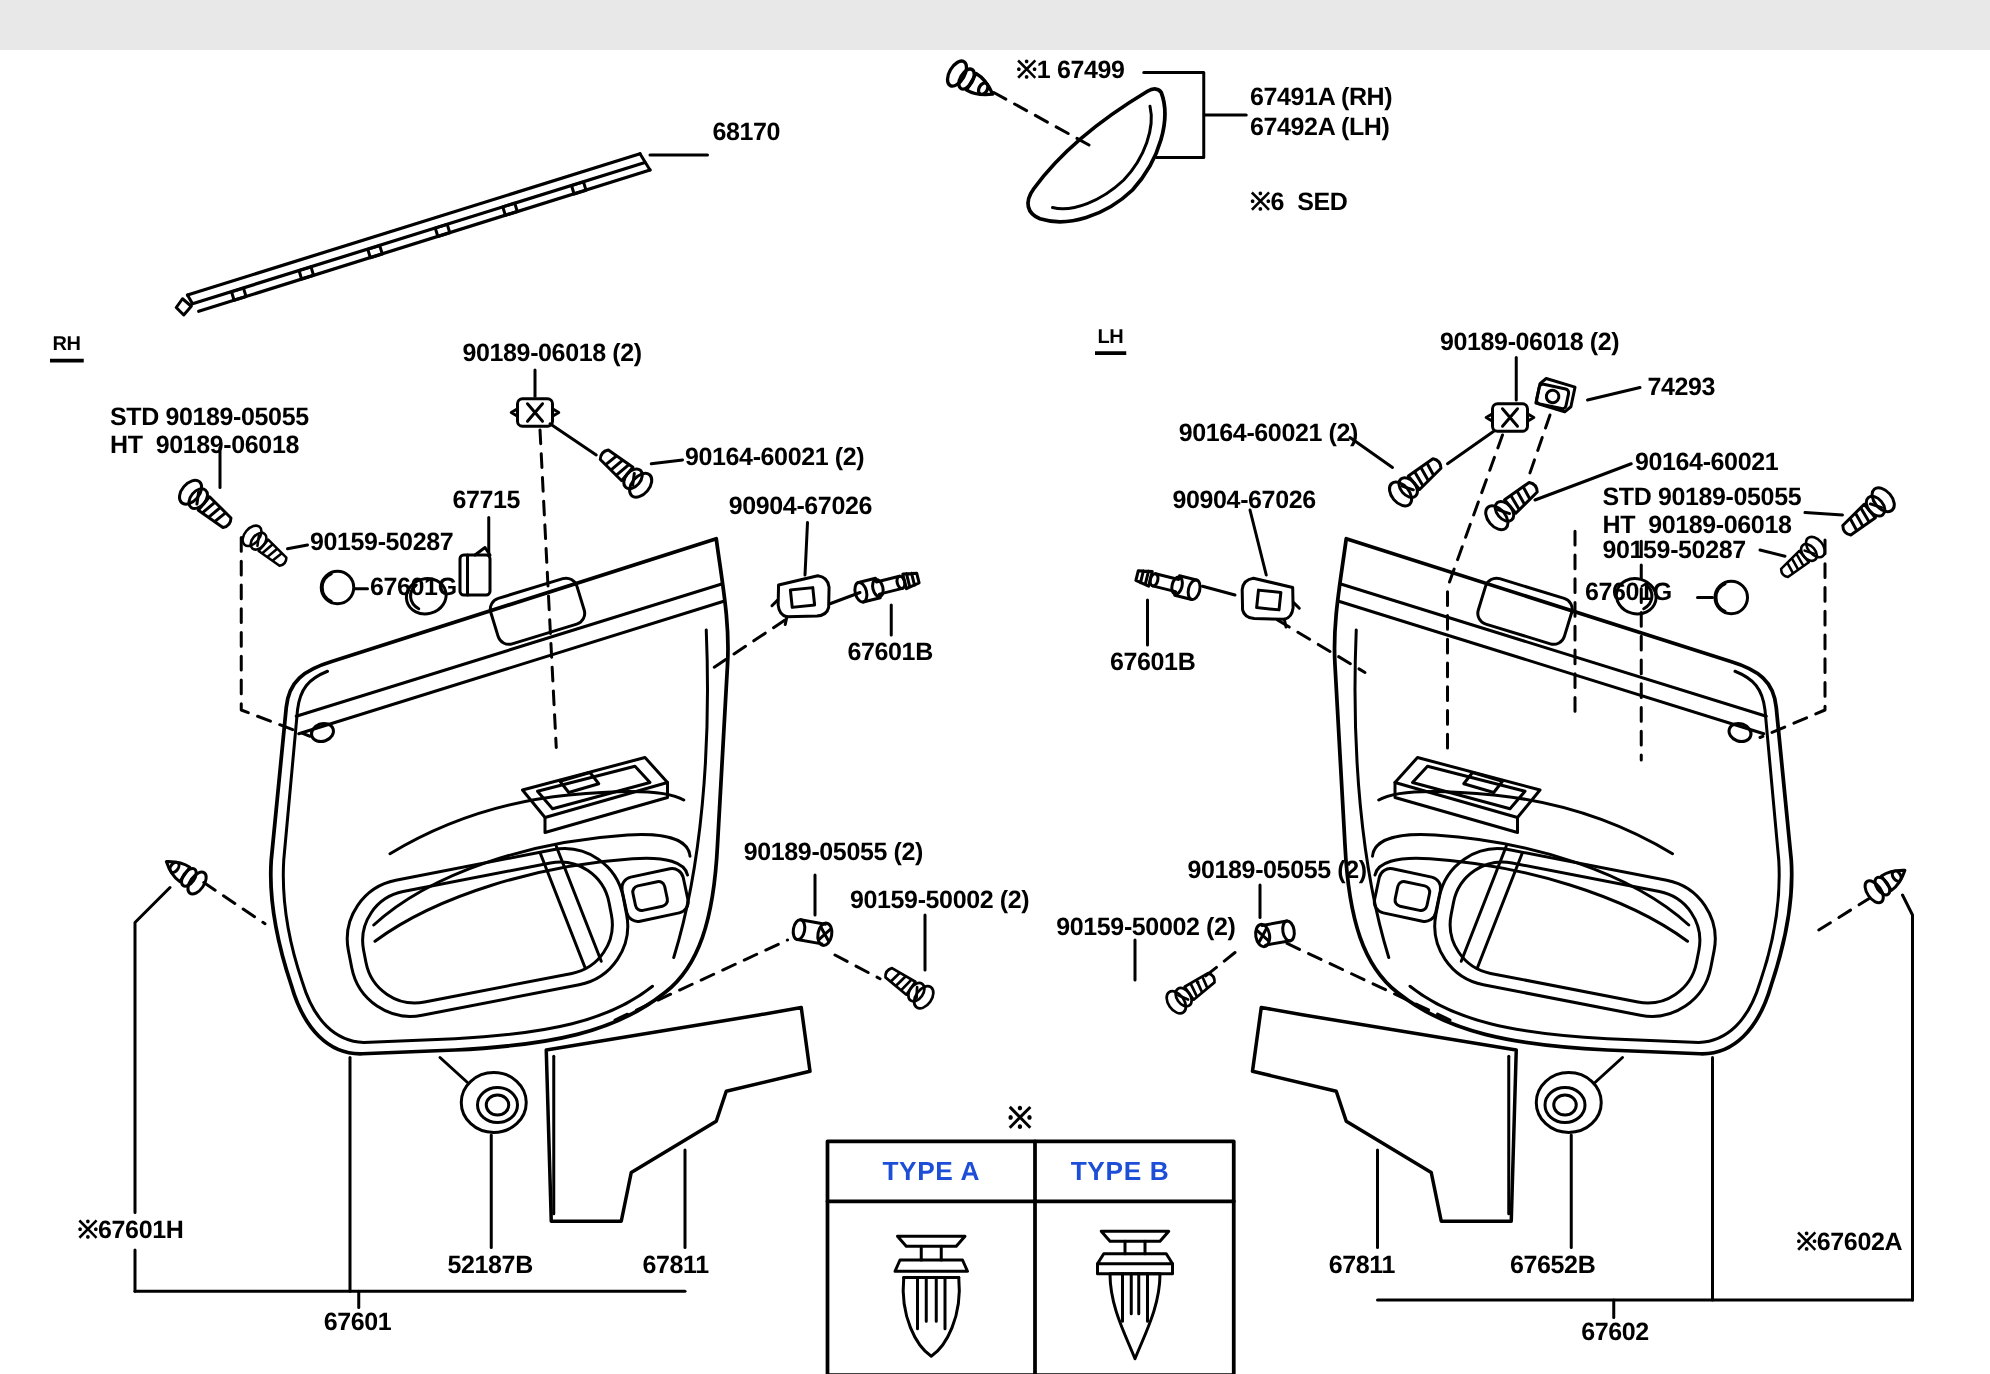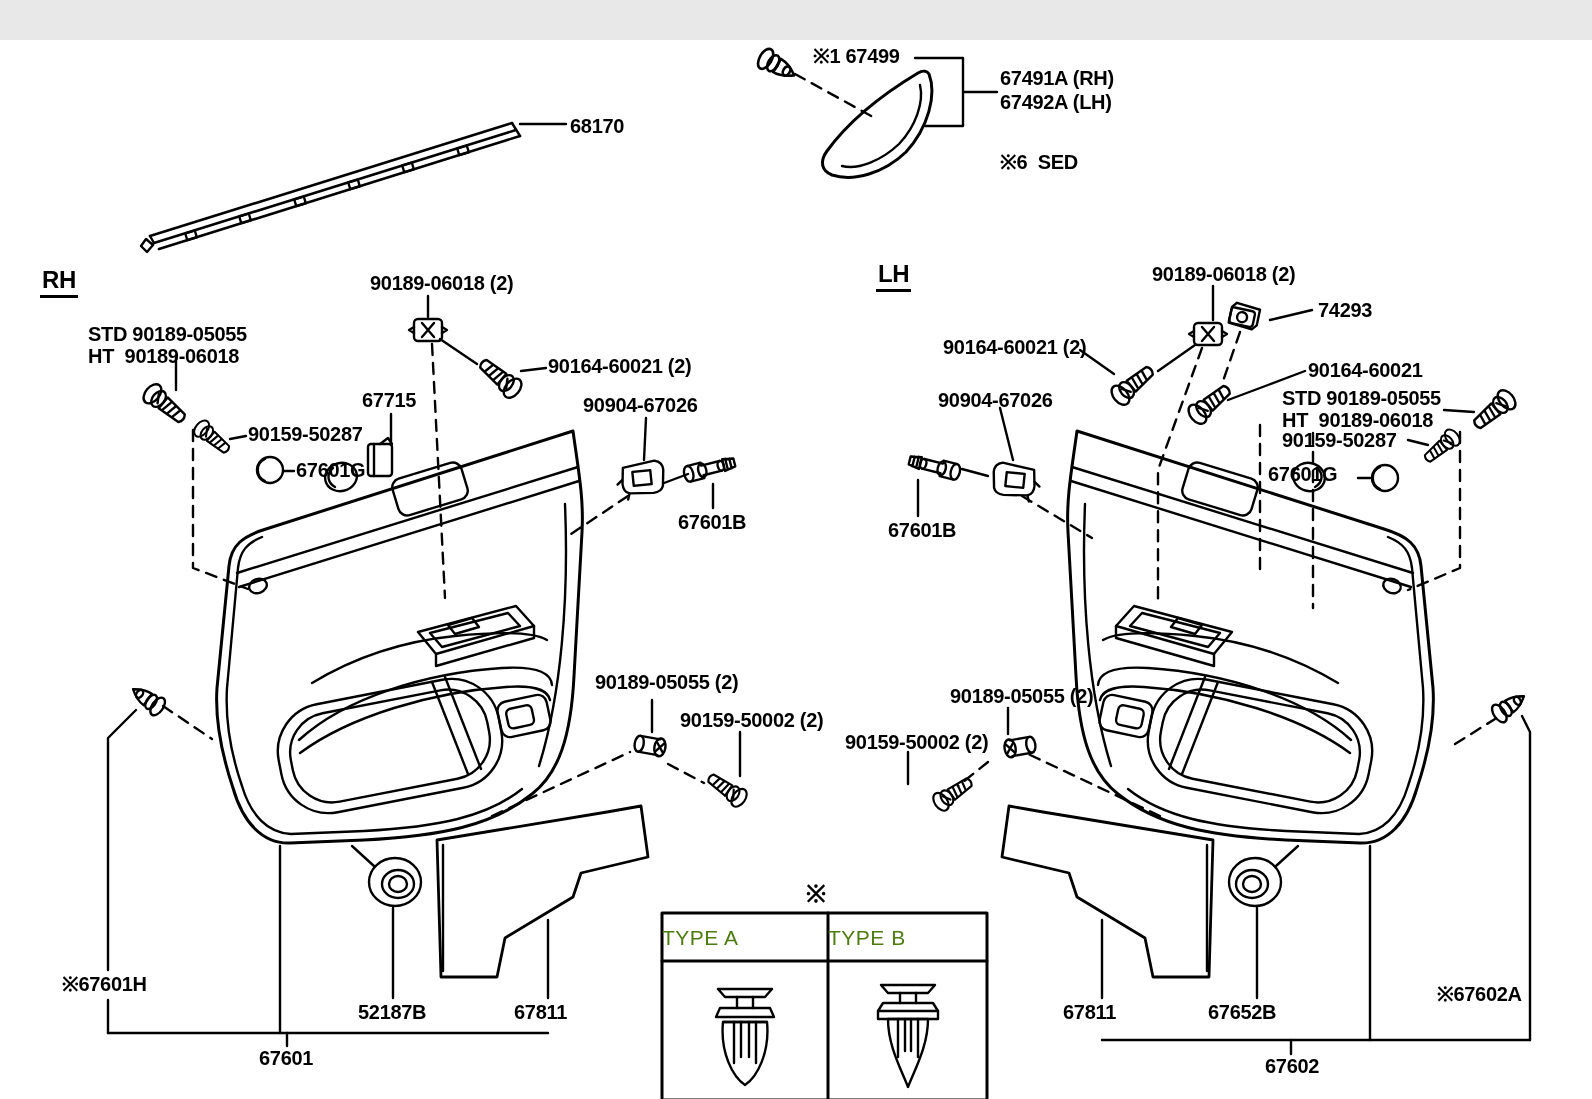--- a/index.html
+++ b/index.html
@@ -5,24 +5,24 @@
   html,body{margin:0;padding:0;background:#e8e8e8;}
   .stage{
     position:relative;width:1592px;height:1099px;background:#ffffff;
     font-family:"Liberation Sans",sans-serif;overflow:hidden;margin-top:40px;
   }
   .art{position:absolute;left:0;top:0;}
   .lbl{
     position:absolute;font-weight:700;font-size:20px;color:#000;
     white-space:pre;letter-spacing:-0.3px;line-height:1;
   }
-  .lbl.side{font-size:24px;border-bottom:3px solid #000;padding:0 2px 3px 2px;}
+  .lbl.side{font-size:16px;border-bottom:3px solid #000;padding:0 2px 3px 2px;}
   .legend-head{
-    position:absolute;font-weight:400;font-size:21px;color:#4d7c0f;
-    text-align:left;letter-spacing:0.5px;
+    position:absolute;font-weight:700;font-size:21px;color:#1d4ed8;
+    text-align:center;letter-spacing:0.5px;
   }
   .marker{position:absolute;font-weight:700;font-size:24px;color:#000;}
   svg *{vector-effect:none;}
 </style>
 </head>
 <body>
 
 <div class="stage">
 
 <svg class="art" width="1592" height="1099" viewBox="0 0 1592 1099" fill="none" stroke="#000" stroke-width="2.4" stroke-linecap="round" stroke-linejoin="round">
@@ -275,21 +275,21 @@
     <path d="M828,873 L828,1060"></path>
   </g>
   <use href="#sym-typeA" transform="translate(745,995)"></use>
   <use href="#sym-typeB" transform="translate(908,993)"></use>
 </svg>
 
 <div class="lbl" style="left:813px;top:6px">※1 67499</div>
 <div class="lbl" style="left:1000px;top:28px">67491A (RH)</div>
 <div class="lbl" style="left:1000px;top:52px">67492A (LH)</div>
 <div class="lbl" style="left:1000px;top:112px">※6  SED</div>
-<div class="lbl" style="left:570px;top:76px">68170</div>
+<div class="lbl" style="left:570px;top:56px">68170</div>
 
 <div class="lbl side" style="left:40px;top:228px">RH</div>
 <div class="lbl side" style="left:876px;top:222px">LH</div>
 
 <div class="lbl" style="left:88px;top:284px">STD 90189-05055</div>
 <div class="lbl" style="left:88px;top:306px">HT  90189-06018</div>
 <div class="lbl" style="left:370px;top:233px">90189-06018 (2)</div>
 <div class="lbl" style="left:548px;top:316px">90164-60021 (2)</div>
 <div class="lbl" style="left:248px;top:384px">90159-50287</div>
 <div class="lbl" style="left:362px;top:350px">67715</div>

